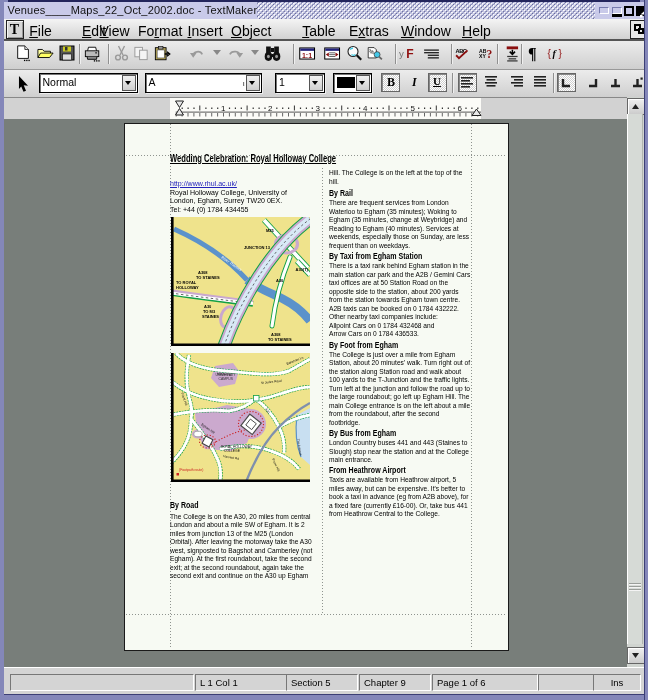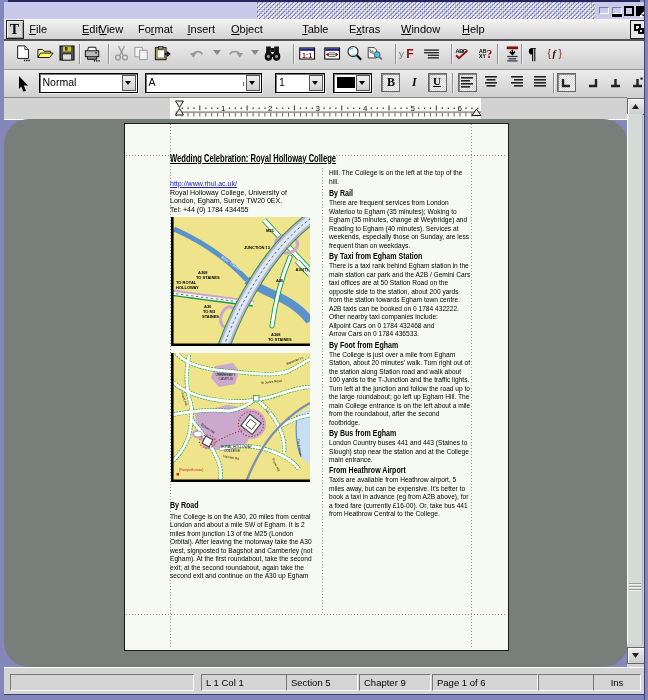--- a/index.html
+++ b/index.html
@@ -7,58 +7,59 @@
 .abs{position:absolute;}
 
 #tbar{position:absolute;left:4px;top:2px;width:640px;height:17px;background:#c9cae9;}
 #tbar .stip{position:absolute;left:253px;top:0;width:338px;height:17px;
  background-image:radial-gradient(circle at 2px 2px,#ffffff 0.95px,rgba(255,255,255,0) 1.2px),radial-gradient(circle at 2px 2px,#ffffff 0.95px,rgba(255,255,255,0) 1.2px),radial-gradient(circle at 2px 2px,#3c4183 0.95px,rgba(60,65,131,0) 1.2px),radial-gradient(circle at 2px 2px,#3c4183 0.95px,rgba(60,65,131,0) 1.2px);
  background-size:4.4px 4.4px,4.4px 4.4px,4.4px 4.4px,4.4px 4.4px;background-position:0 0,2.2px 2.2px,1.1px 1.1px,3.3px 3.3px;}
 #tbar .txt{position:absolute;left:3.5px;top:2px;font-size:11px;color:#111;letter-spacing:0.2px;}
 .tbtn{position:absolute;top:3px;width:11px;height:11px;}
 
 #menubar{position:absolute;left:4px;top:19px;width:640px;height:20px;background:linear-gradient(#f4f4f4,#d2d2d2);border-bottom:2px solid #555;}
-#menubar .mi{position:absolute;top:3.5px;font-size:11px;color:#000;}
+#menubar .mi{position:absolute;top:3.5px;font-size:14px;color:#000;}
 #tmicon{position:absolute;left:1.5px;top:0.5px;width:16px;height:17px;background:#d6d6d6;border:1.5px solid #222;box-shadow:inset 1px 1px 0 #f5f5f5, inset -1px -1px 0 #999;
  font-family:"Liberation Serif",serif;font-weight:bold;font-size:14px;text-align:center;line-height:17px;}
 #cascico{position:absolute;left:626px;top:1px;width:16px;height:17px;background:#e8e8e8;border:1px solid #222;}
 
 #tb1{position:absolute;left:4px;top:41px;width:640px;height:28px;background:linear-gradient(#ececec,#cfcfcf);border-bottom:1px solid #999;}
 #tb2{position:absolute;left:4px;top:70px;width:640px;height:27px;background:linear-gradient(#ececec,#cfcfcf);border-bottom:1px solid #aaa;}
 .sep{position:absolute;top:3px;width:1px;height:20px;background:#909090;box-shadow:1px 0 0 #f0f0f0;}
 .ticon{position:absolute;top:4px;width:17px;height:17px;}
 .combo{position:absolute;top:3px;height:18px;background:#fff;border:1px solid #000;box-shadow:inset 1px 1px 0 #777, 1px 1px 0 #eee;}
 .combo .cb{position:absolute;right:1px;top:1px;width:12px;height:14px;background:linear-gradient(#f2f2f2,#cfcfcf);border:1px solid #555;}
 .combo .cb:after{content:"";position:absolute;left:2px;top:5px;border-left:3px solid transparent;border-right:3px solid transparent;border-top:4px solid #000;}
 .combo .ct{position:absolute;left:3px;top:2px;font-size:10.5px;color:#000;}
 .btn{position:absolute;top:3px;width:19px;height:19px;}
 .btn.on{background:repeating-conic-gradient(#ffffff 0% 25%, #d0d0d0 0% 50%) 0 0/2px 2px;border:1px solid #666;box-shadow:inset 1px 1px 0 #888;width:17px;height:17px;}
 
 #ruler{position:absolute;left:4px;top:97px;width:624px;height:21px;background:#d2d2d2;border-top:1px solid #888;border-bottom:1px solid #fff;}
 #ruler .white{position:absolute;left:166px;top:0;width:311px;height:21px;background:#fbfbf7;}
 
-#doc{position:absolute;left:4px;top:119px;width:624px;height:548px;background:#787e7a;overflow:hidden;border-radius:25px;}
+#doc{position:absolute;left:4px;top:119px;width:624px;height:548px;background:#787e7a;overflow:hidden;}
 #page{position:absolute;left:120px;top:4px;width:382.5px;height:526px;background:#f7faf3;border:1.5px solid #1a1a1a;}
 .guideV{position:absolute;width:1px;background-image:repeating-linear-gradient(#8f948f 0 1px,transparent 1px 3px);}
 .guideH{position:absolute;height:1px;background-image:repeating-linear-gradient(90deg,#8f948f 0 1px,transparent 1px 3px);}
 .blk{position:absolute;transform-origin:0 0;color:#000;}
 .b7{font-size:8px;line-height:8.55px;}
 .h7{font-size:8.7px;font-weight:bold;line-height:9px;}
 
 #vsc{position:absolute;left:627px;top:97px;width:17px;height:570px;background:#d0d4d0;}
 .sbtn{position:absolute;left:0;width:17px;height:15px;background:linear-gradient(#f0f0f0,#cccccc);border:1px solid #666;box-shadow:inset 1px 1px 0 #fff;}
 
 #sbar{position:absolute;left:4px;top:667px;width:640px;height:27px;background:#d4d4d4;border-top:1px solid #fff;}
 .scell{position:absolute;top:6px;height:15px;background:#d4d4d4;border:1px solid;border-color:#777 #fff #fff #777;font-size:9.5px;line-height:15px;padding-left:4px;color:#000;}
 </style></head>
 <body>
 <div id="win">
 
   <div id="tbar">
     <div class="stip"></div>
+    <div class="txt">Venues____Maps_22_Oct_2002.doc - TextMaker</div>
     <div class="tbtn" style="left:595px;top:3.5px;width:10px;height:10px;">
         <div style="position:absolute;left:0px;top:1px;width:8px;height:5px;border-top:1px solid #767aae;border-left:1px solid #767aae;border-bottom:1px solid #fff;border-right:1px solid #fff;"></div>
       </div>
     <div class="tbtn" style="left:608px;top:3.5px;width:10px;height:11px;">
         <div style="position:absolute;left:0;top:1px;width:8px;height:5px;border-top:1px solid #767aae;border-left:1px solid #767aae;border-bottom:1px solid #fff;border-right:1px solid #fff;"></div>
         <div style="position:absolute;left:0;top:8.5px;width:10px;height:2.5px;background:#000;"></div>
       </div>
     <div class="tbtn" style="left:620px;top:3.5px;width:10px;height:10px;border:2px solid #000;background:#c9cae9;box-sizing:border-box;"></div>
     <div class="tbtn" style="left:632px;top:3.5px;width:10px;height:10px;background:#000;"><svg width="10" height="10">
           <polygon points="4.5,4.5 9,0.5 9,4.5" fill="#fff"></polygon>
@@ -627,21 +628,21 @@
         </svg></div>
     <div style="position:absolute;left:0;top:17px;width:16px;height:530px;background:linear-gradient(90deg,#ffffff 0 1px,#d6dad6 1px 15px,#b0b4b0 15px);"></div>
     <div style="position:absolute;left:2px;top:486px;width:12px;height:8px;background:repeating-linear-gradient(#9a9e9a 0 1px,#f4f4f4 1px 2px,#d6dad6 2px 3px);"></div>
     <div class="sbtn" style="top:550px;"><svg width="15" height="13">
           <polygon points="7.5,9 11,4 4,4" fill="#222"></polygon>
         </svg></div>
   </div>
 
   <div id="sbar">
     <div class="scell" style="left:6px;width:178px;"></div>
-    <div class="scell" style="left:197px;width:86px;">L 1 Col 1</div>
+    <div class="scell" style="left:191px;width:86px;">L 1 Col 1</div>
     <div class="scell" style="left:282px;width:66px;">Section 5</div>
     <div class="scell" style="left:355px;width:66px;">Chapter 9</div>
     <div class="scell" style="left:428px;width:100px;">Page 1 of 6</div>
     <div class="scell" style="left:534px;width:52px;"></div>
     <div class="scell" style="left:589px;width:46px;text-align:center;padding-left:0;">Ins</div>
   </div>
 
   <div class="abs" style="left:0;top:694px;width:648px;height:6px;background:#8487b9;border-top:1px solid #3c3f75;"></div>
   <div class="abs" style="left:644px;top:0;width:4px;height:700px;background:#8487b9;border-left:1px solid #3c3f75;"></div>
   <div class="abs" style="left:0;top:0;width:4px;height:700px;background:#8487b9;"></div>

